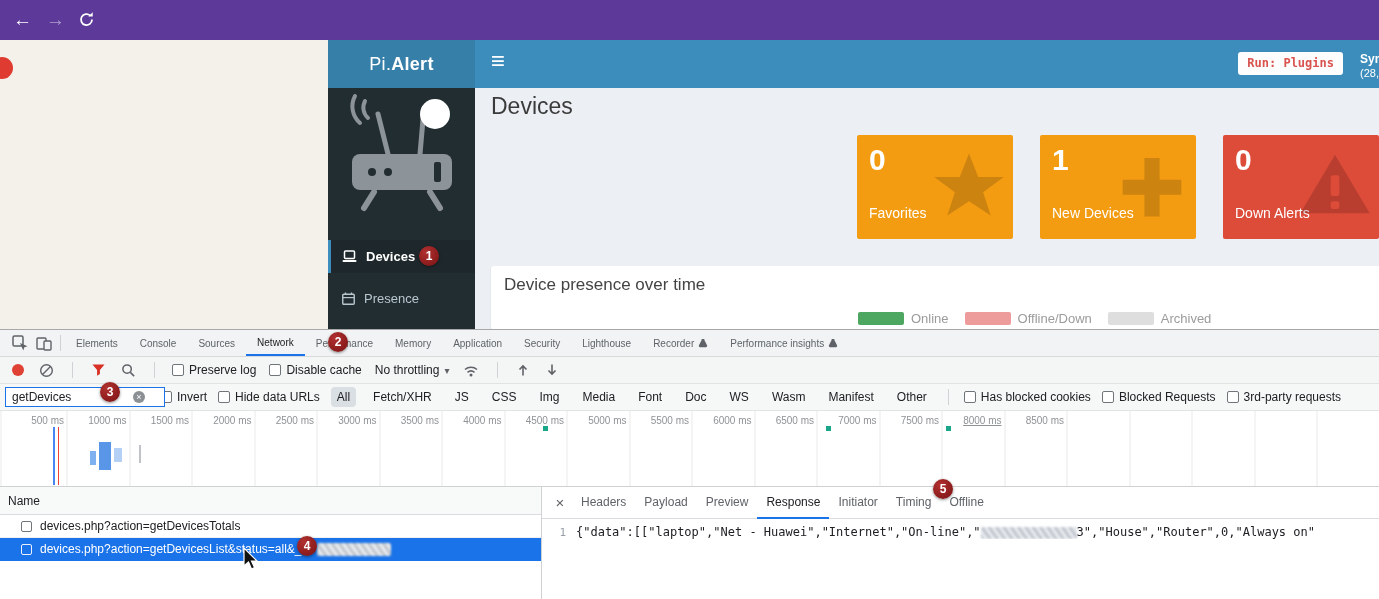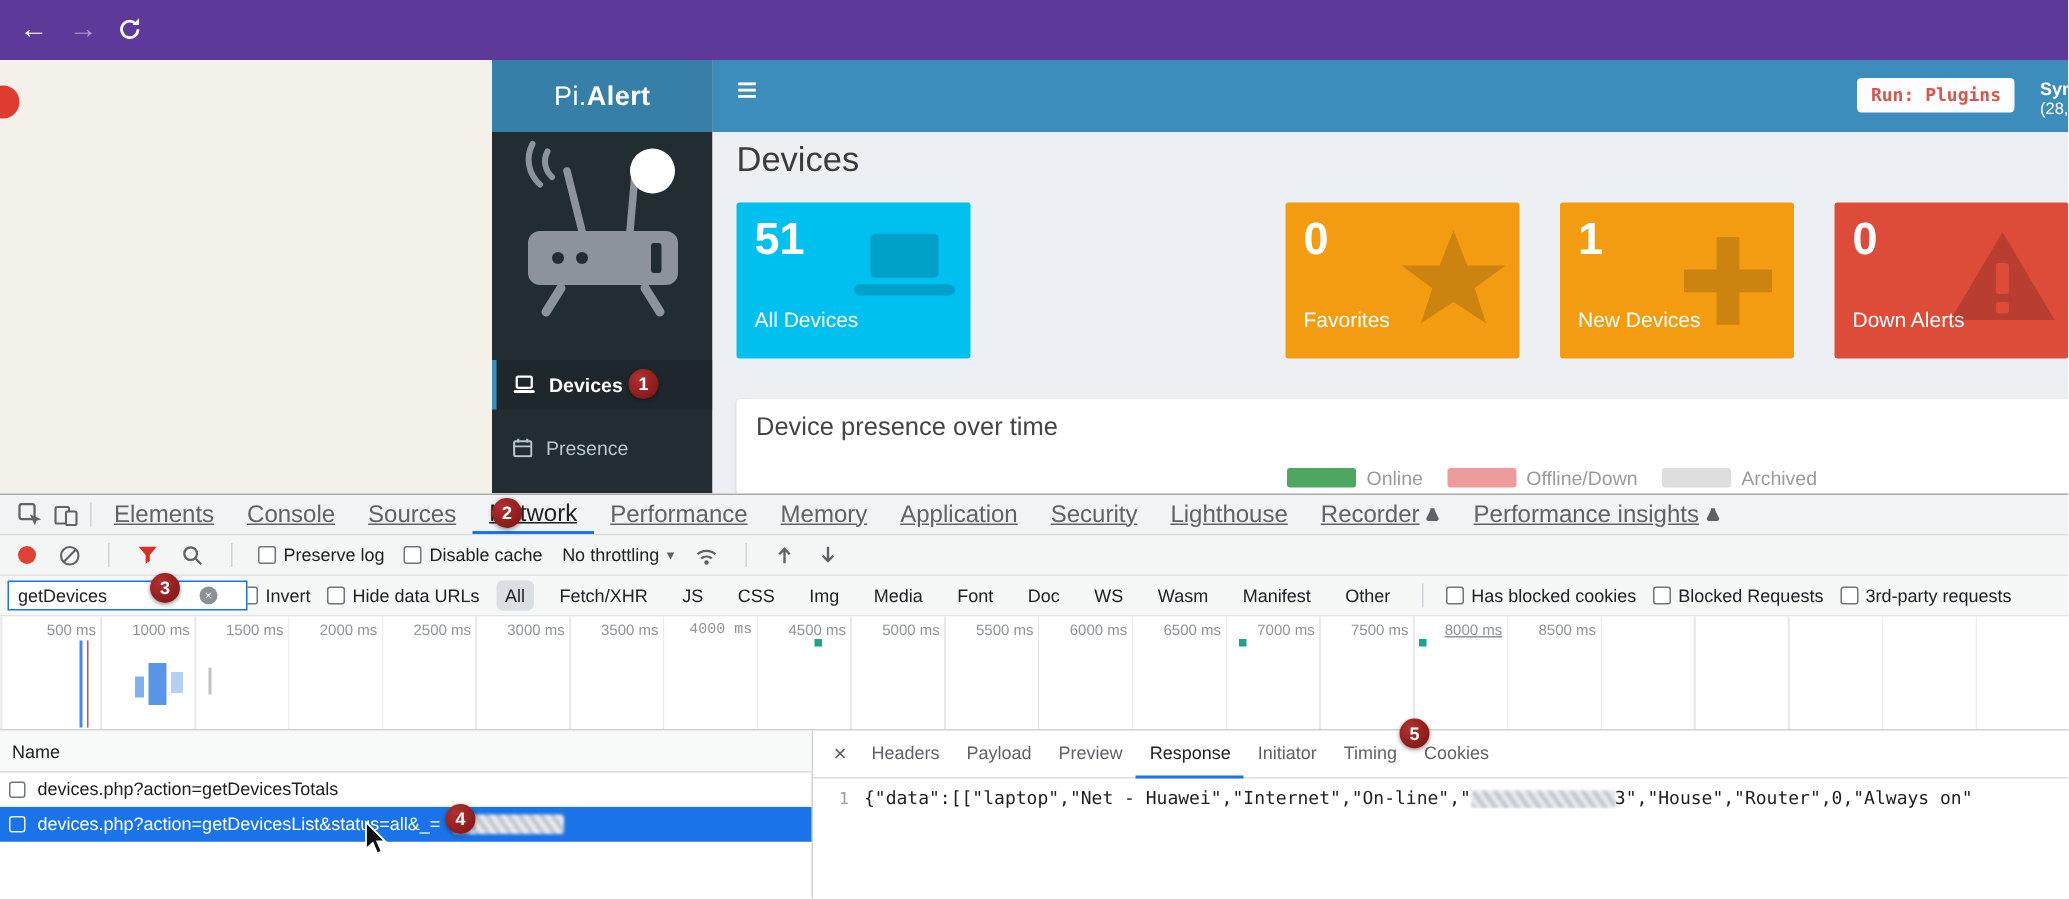--- a/index.html
+++ b/index.html
@@ -42,42 +42,42 @@
   .panel-title { position:absolute; left:13px; top:9px; font-size:17px; color:#444; }
   .legend { position:absolute; left:367px; top:45px; display:flex; gap:16px; align-items:center; font-size:13px; color:#9b9b9b; }
   .legend .item { display:flex; align-items:center; gap:7px; }
   .swatch { width:46px; height:13px; border-radius:2px; }
 
   
   #devtools { position:absolute; left:0; top:329px; width:1379px; height:270px; border-top:1px solid #a8a8a8; background:#fff; font-size:12px; color:#202124; }
   .dt-tabs { height:27px; background:#f1f3f4; border-bottom:1px solid #d7d9db; display:flex; align-items:center; padding-left:8px; }
   .tool-ic { display:inline-flex; align-items:center; justify-content:center; width:24px; height:24px; }
   .vsep { width:1px; height:16px; background:#d0d2d5; margin:0 4px; flex:none; }
-  .dt-tab { padding:0 11px; line-height:25px; height:26px; font-size:16px; color:#5f6368; white-space:nowrap; display:flex; align-items:center; gap:4px;text-decoration:underline; }
+  .dt-tab { padding:0 11px; line-height:25px; height:26px; font-size:10px; color:#5f6368; white-space:nowrap; display:flex; align-items:center; gap:4px; }
   .dt-tab.sel { color:#202124; border-bottom:2px solid #1a73e8; }
   .dt-actions { height:27px; background:#f4f5f5; border-bottom:1px solid #e3e3e3; display:flex; align-items:center; padding-left:12px; gap:13px; }
   .cb-wrap { display:flex; align-items:center; gap:5px; white-space:nowrap; }
   .cb { width:12px; height:12px; border:1.4px solid #70757a; border-radius:2px; background:#fff; flex:none; }
   .sel-drop { display:flex; align-items:center; gap:5px; color:#202124; white-space:nowrap; }
   .caret { font-size:10px; color:#5f6368; }
   .dt-filter { height:27px; background:#f6f7f7; border-bottom:1px solid #e3e3e3; display:flex; align-items:center; padding-left:5px; gap:11px; }
   #filter-box { position:relative; width:144px; height:20px; flex:none; }
   #filter-input { width:160px; height:20px; border:1px solid #1a73e8; background:#fff; font-size:12px; padding:0 20px 0 6px; color:#202124; outline:none; font-family:"Liberation Sans", sans-serif; }
   #filter-clear { position:absolute; right:4px; top:4px; width:12px; height:12px; border-radius:50%; background:#8b9095; color:#fff; font-size:9px; line-height:12px; text-align:center; }
   .pill { padding:3px 6px; border-radius:4px; white-space:nowrap; color:#202124; }
   .pill.sel { background:#dadfe3; }
   .dt-timeline { position:relative; height:76px; background:#fff; border-bottom:1px solid #cfd1d3;
     background-image:repeating-linear-gradient(90deg, transparent 0, transparent 61.5px, #e8e8e8 61.5px, #e8e8e8 62.5px);
     background-position:5.5px 0; overflow:hidden; }
   .tick { position:absolute; top:4px; width:68px; text-align:right; font-size:10px; color:#8f9396; }
   .tl-mark { position:absolute; }
   .dt-bottom { display:flex; height:112px; }
   .dt-left { width:542px; border-right:1px solid #cfd1d3; background:#fff; }
   .req-head { height:28px; border-bottom:1px solid #dadce0; background:#f8f9f9; display:flex; align-items:center; padding-left:8px; color:#202124; }
-  .req-row { height:23px; display:flex; align-items:center; gap:8px; padding-left:6px; border-bottom:1px solid #f0f0f0; white-space:nowrap; overflow:hidden; }
+  .req-row { height:23px; display:flex; align-items:center; gap:8px; padding-left:21px; border-bottom:1px solid #f0f0f0; white-space:nowrap; overflow:hidden; }
   .req-row .cb { width:11px; height:11px; border-width:1.2px; }
   .req-row.sel { background:#1a73e8; color:#fff; border-bottom-color:#1a73e8; }
   .req-row.sel .cb { border-color:#e8f0fe; background:transparent; }
   .dt-right { flex:1; background:#fff; overflow:hidden; }
   .resp-tabs { height:32px; border-bottom:1px solid #dadce0; display:flex; align-items:center; padding-left:8px; background:#fff; }
   .resp-close { width:20px; text-align:center; font-size:15px; color:#5f6368; margin-right:2px; }
   .resp-tab { padding:0 9px; height:32px; line-height:31px; font-size:12px; color:#5f6368; white-space:nowrap; }
   .resp-tab.sel { color:#202124; border-bottom:2px solid #1a73e8; }
   .resp-body { display:flex; padding-top:6px; font-family:"DejaVu Sans Mono", monospace; font-size:12px; color:#202124; }
   .gutter { width:24px; text-align:right; color:#9aa0a6; margin-right:10px; flex:none; font-size:11px; padding-top:1px; }
@@ -154,28 +154,20 @@
     <div id="navbar">
       <span id="hamburger">≡</span>
       <span id="run-plugins">Run: Plugins</span>
       <span class="nav-user" style="top:12px;font-size:12px;font-weight:700;">Sym</span>
       <span class="nav-user" style="top:27px;font-size:11px;">(28,</span>
     </div>
 
     <div id="content">
       <div id="page-title">Devices</div>
 
-      <div class="sum-card" style="left:16px;background:#00c0ef;">
-        <div class="card-value">51</div>
-        <div class="card-label">All Devices</div>
-        <svg class="card-icon" width="76" height="66" viewBox="0 0 70 60" fill="rgba(0,0,0,0.16)">
-            <rect x="14" y="4" width="42" height="27" rx="3"></rect>
-            <rect x="4" y="35" width="62" height="7" rx="3.5"></rect>
-          </svg>
-      </div>
       <div class="sum-card" style="left:382px;background:#f39c12;">
         <div class="card-value">0</div>
         <div class="card-label">Favorites</div>
         <svg class="card-icon" width="76" height="66" viewBox="0 0 70 60" fill="rgba(0,0,0,0.16)">
             <polygon points="35,2 43.5,23.5 67,23.5 48,37.5 55,59 35,46 15,59 22,37.5 3,23.5 26.5,23.5"></polygon>
           </svg>
       </div>
       <div class="sum-card" style="left:565px;background:#f39c12;">
         <div class="card-value">1</div>
         <div class="card-label">New Devices</div>
@@ -346,21 +338,21 @@
     </div>
 
     <div class="dt-timeline">
       <span class="tick" style="left:-4px;">500 ms</span>
       <span class="tick" style="left:58.5px;">1000 ms</span>
       <span class="tick" style="left:121px;">1500 ms</span>
       <span class="tick" style="left:183.5px;">2000 ms</span>
       <span class="tick" style="left:246px;">2500 ms</span>
       <span class="tick" style="left:308.5px;">3000 ms</span>
       <span class="tick" style="left:371px;">3500 ms</span>
-      <span class="tick" style="left:433.5px;font-family:Liberation Mono, monospace;">4000 ms</span>
+      <span class="tick" style="left:433.5px;">4000 ms</span>
       <span class="tick" style="left:496px;">4500 ms</span>
       <span class="tick" style="left:558.5px;">5000 ms</span>
       <span class="tick" style="left:621px;">5500 ms</span>
       <span class="tick" style="left:683.5px;">6000 ms</span>
       <span class="tick" style="left:746px;">6500 ms</span>
       <span class="tick" style="left:808.5px;">7000 ms</span>
       <span class="tick" style="left:871px;">7500 ms</span>
       <span class="tick" style="left:933.5px;text-decoration:underline;">8000 ms</span>
       <span class="tick" style="left:996px;">8500 ms</span>
 
@@ -392,21 +384,21 @@
       </div>
       <div class="dt-right">
         <div class="resp-tabs">
           <span class="resp-close">×</span>
           <span class="resp-tab">Headers</span>
           <span class="resp-tab">Payload</span>
           <span class="resp-tab">Preview</span>
           <span class="resp-tab sel">Response</span>
           <span class="resp-tab">Initiator</span>
           <span class="resp-tab">Timing</span>
-          <span class="resp-tab">Cookies</span>
+          <span class="resp-tab">Offline</span>
         </div>
         <div class="resp-body">
           <span class="gutter">1</span>
           <span class="code"><span>{"data":[["laptop","Net - Huawei","Internet","On-line","</span><span class="redact light" style="width:96px;height:12px;vertical-align:middle;"></span><span>3","House","Router",0,"Always on"</span></span>
         </div>
       </div>
     </div>
   </div>
 
   <div class="note-badge" style="left:419px;top:246px;">1</div>

